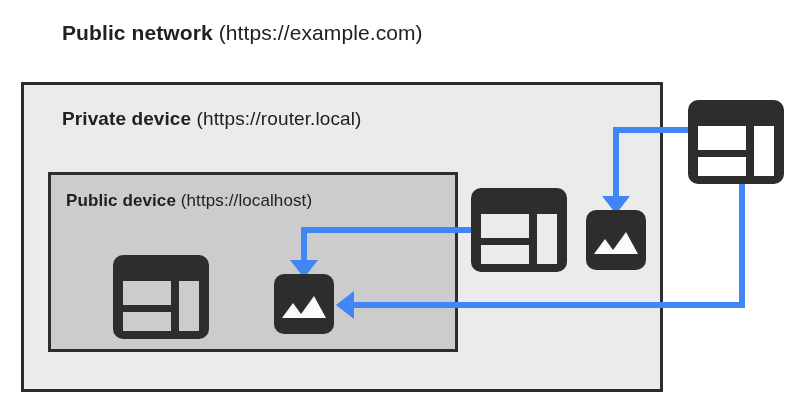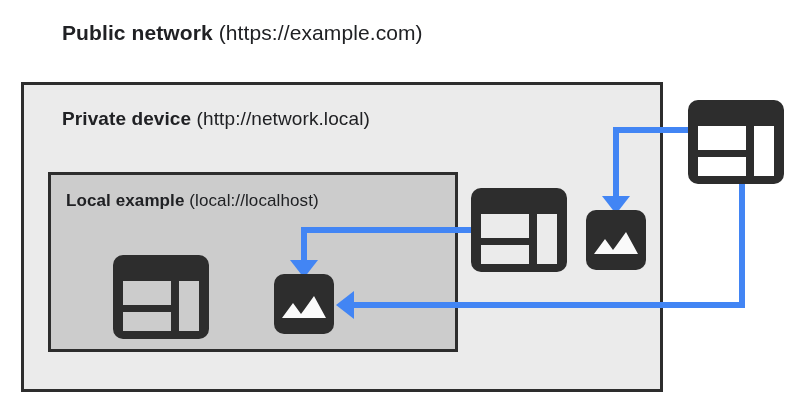--- a/index.html
+++ b/index.html
@@ -101,27 +101,27 @@
 
 <div id="canvas">
 
   <div class="scope-title" id="public-title">
     <span class="name">Public network</span><span>&nbsp;</span><span class="url">(https://example.com)</span>
   </div>
 
   <div class="scope-box" id="private-box"></div>
 
   <div class="scope-title" id="private-title">
-    <span class="name">Private device</span><span>&nbsp;</span><span class="url">(http://network.local)</span>
+    <span class="name">Private device</span><span>&nbsp;</span><span class="url">(https://router.local)</span>
   </div>
 
   <div class="scope-box" id="local-box"></div>
 
   <div class="scope-title" id="local-title">
-    <span class="name">Local example</span><span>&nbsp;</span><span class="url">(local://localhost)</span>
+    <span class="name">Public device</span><span>&nbsp;</span><span class="url">(https://localhost)</span>
   </div>
 
   <svg id="arrows" viewBox="0 0 800 420">
     <defs>
       <marker id="ah-down" viewBox="0 0 12 12" refX="6" refY="10" markerWidth="12" markerHeight="12" orient="auto-start-reverse">
         <path d="M0.5,0 L11.5,0 L6,11 Z" fill="#4285f4" transform="rotate(180 6 6)"></path>
       </marker>
     </defs>
 
     <g>

